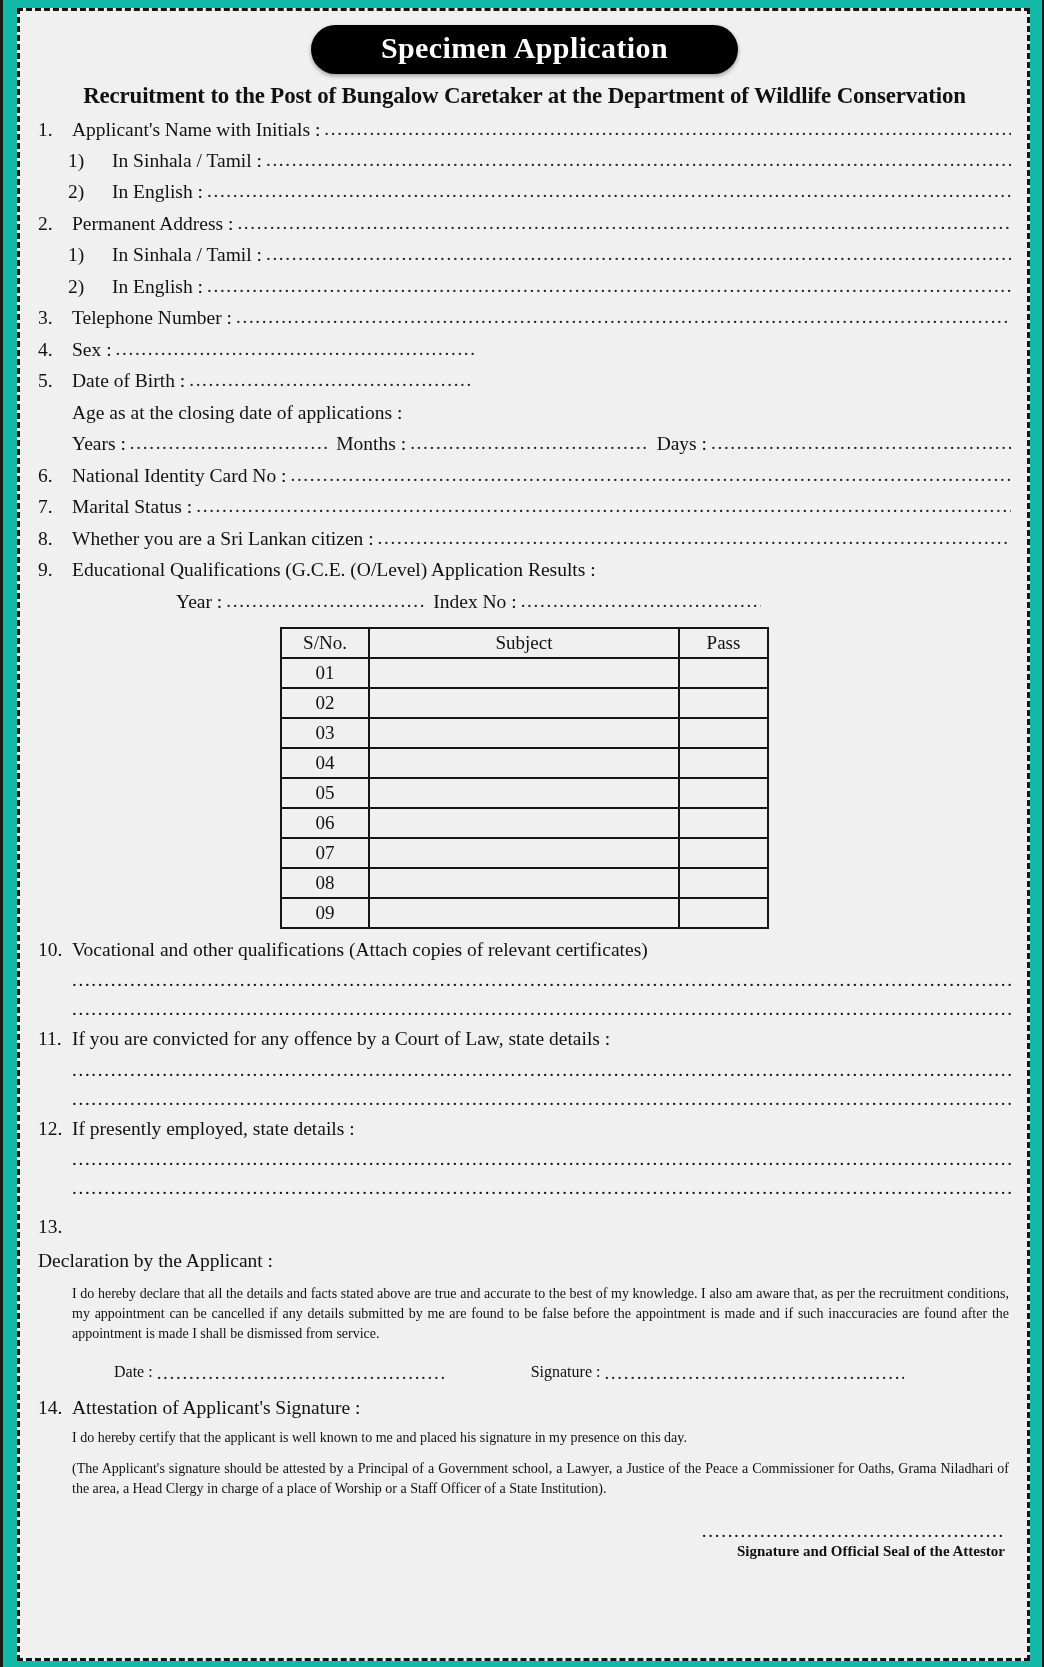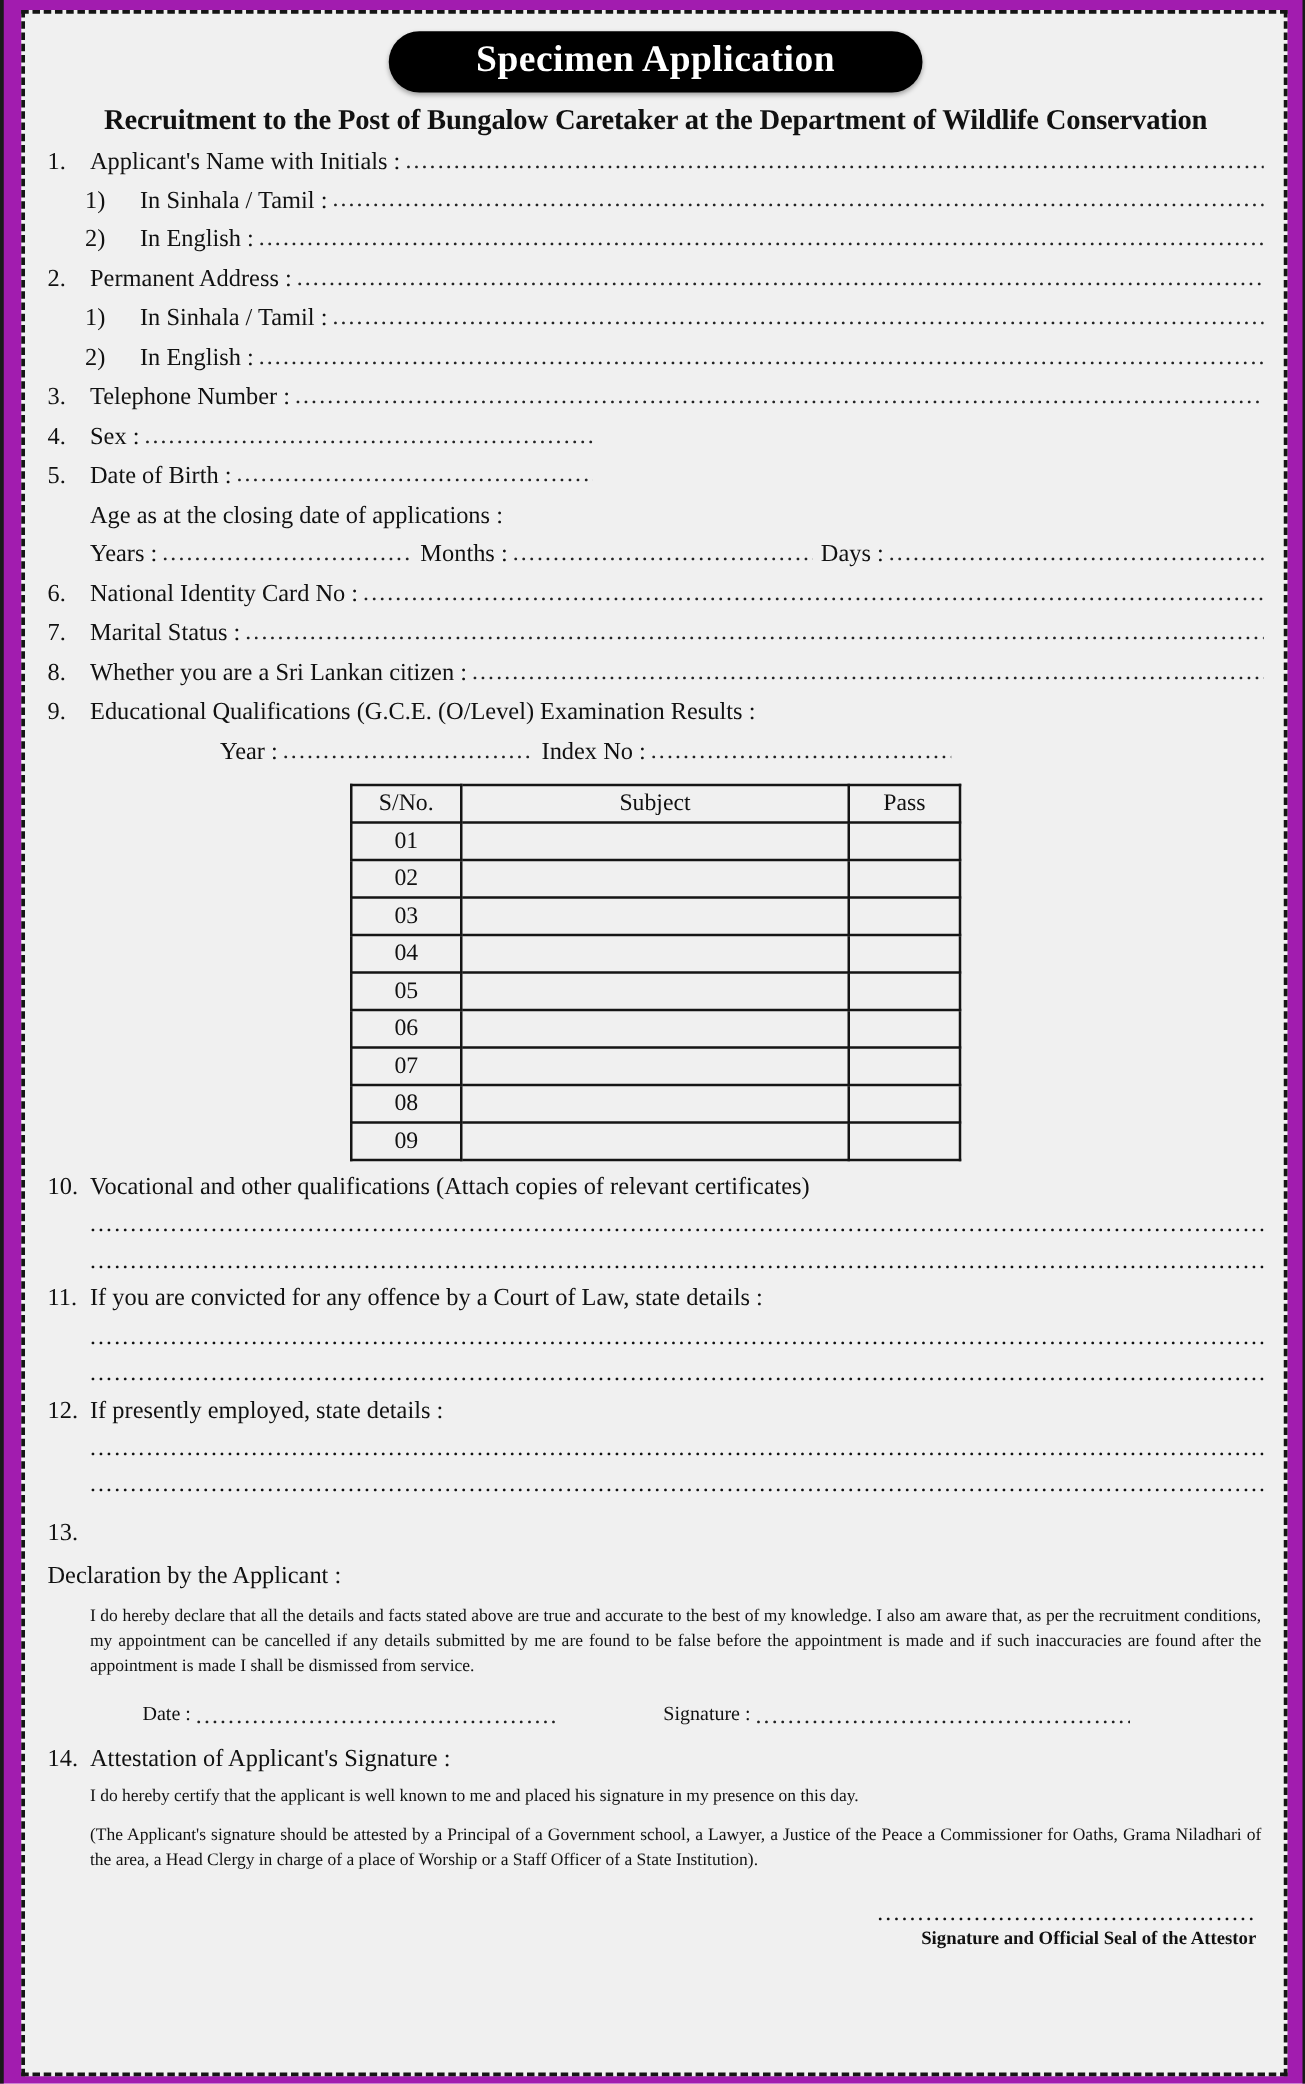--- a/index.html
+++ b/index.html
@@ -10,21 +10,21 @@
   body {
     width: 1044px; height: 1667px;
     font-family: "Liberation Serif", "DejaVu Serif", serif;
     color: #111111;
   }
 
   
   .page {
     position: relative;
     width: 1044px; height: 1667px;
-    background: #a21caf;
+    background: #14b8a6;
     border-left: 3px solid #1a1a1a;
     border-right: 2px solid #1a1a1a;
     padding: 8px 12px 6px 14px;
   }
 
   
   .frame {
     position: relative;
     width: 100%; height: 100%;
     border: 3px dashed #151515;
@@ -260,21 +260,21 @@
   </div>
 
   <div class="row">
     <span class="num">8.</span>
     <span class="lbl">Whether you are a Sri Lankan citizen :</span>
     <span class="dots">..................................................................................................................................................................</span>
   </div>
 
   <div class="row">
     <span class="num">9.</span>
-    <span class="lbl">Educational Qualifications (G.C.E. (O/Level) Examination Results :</span>
+    <span class="lbl">Educational Qualifications (G.C.E. (O/Level) Application Results :</span>
   </div>
   <div class="row" style="margin-left:138px;">
     <span class="lbl">Year :</span>
     <span class="dots fixed-yr">..................................................................................................................................................................</span>
     <span class="sp"></span>
     <span class="lbl">Index No :</span>
     <span class="dots fixed-idx">..................................................................................................................................................................</span>
   </div>
 
   <div class="table-wrap">

